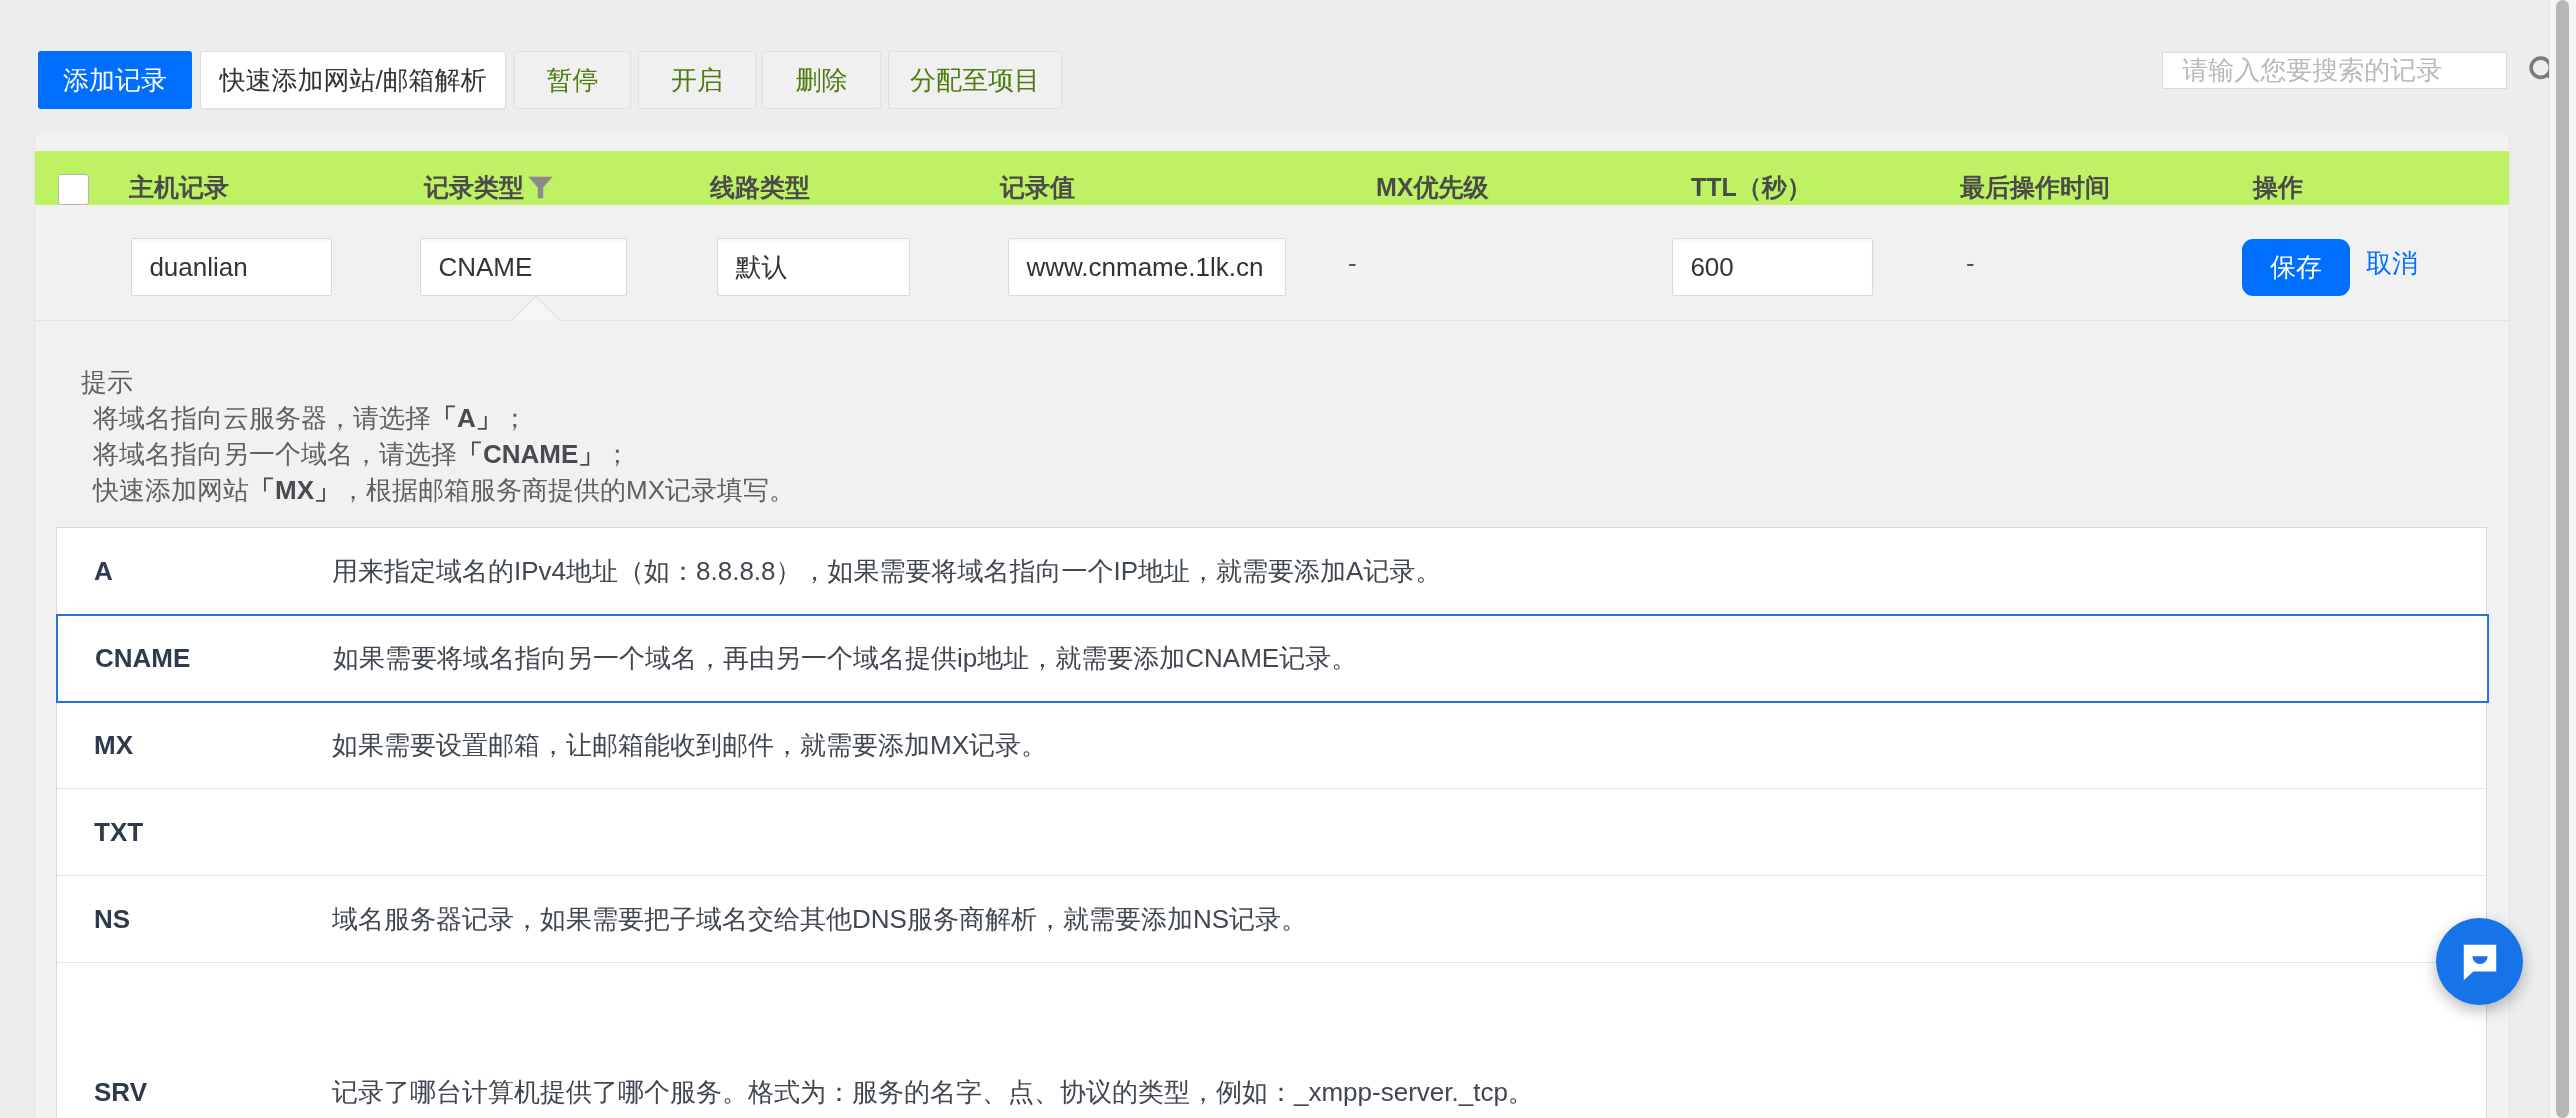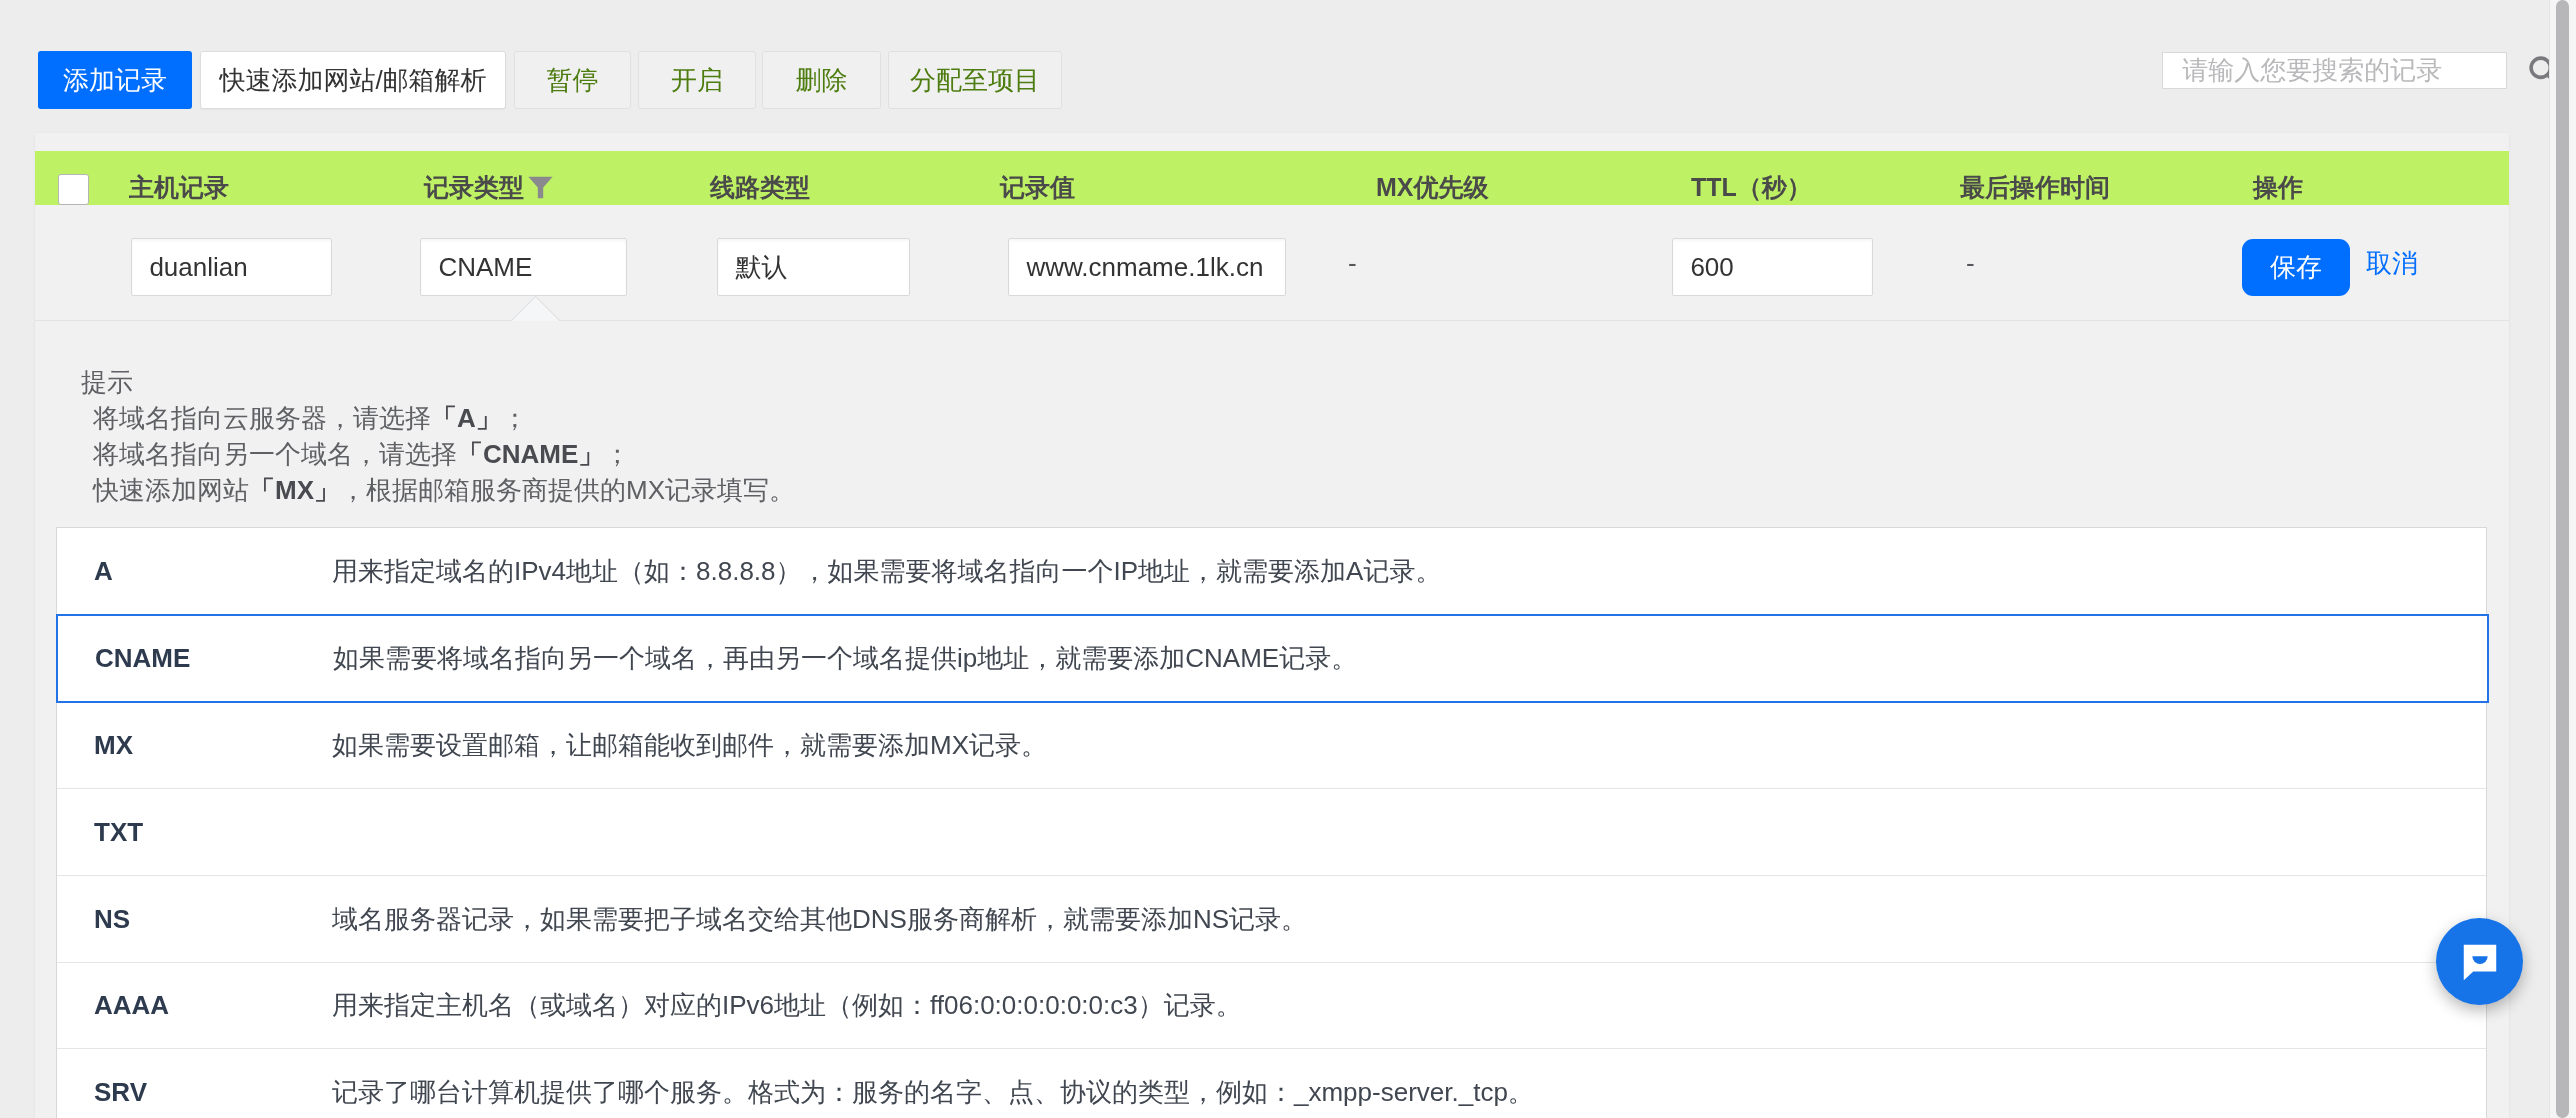--- a/index.html
+++ b/index.html
@@ -147,24 +147,20 @@
           <span class="tname">MX</span>
           <span class="tdesc">如果需要设置邮箱，让邮箱能收到邮件，就需要添加MX记录。</span>
         </div>
         <div class="type-row" style="top:261px;height:87px;">
           <span class="tname">TXT</span>
         </div>
         <div class="type-row" style="top:348px;height:87px;">
           <span class="tname">NS</span>
           <span class="tdesc">域名服务器记录，如果需要把子域名交给其他DNS服务商解析，就需要添加NS记录。</span>
         </div>
-        <div class="type-row" style="top:434px;height:87px;">
-          <span class="tname">AAAA</span>
-          <span class="tdesc">用来指定主机名（或域名）对应的IPv6地址（例如：ff06:0:0:0:0:0:0:c3）记录。</span>
-        </div>
         <div class="type-row" style="top:521px;height:87px;border-bottom:none;">
           <span class="tname">SRV</span>
           <span class="tdesc">记录了哪台计算机提供了哪个服务。格式为：服务的名字、点、协议的类型，例如：_xmpp-server._tcp。</span>
         </div>
       </div>
     </div>
   </div>
 
   <div class="chat-fab">
     <svg width="44" height="42" viewBox="0 0 46 44">

